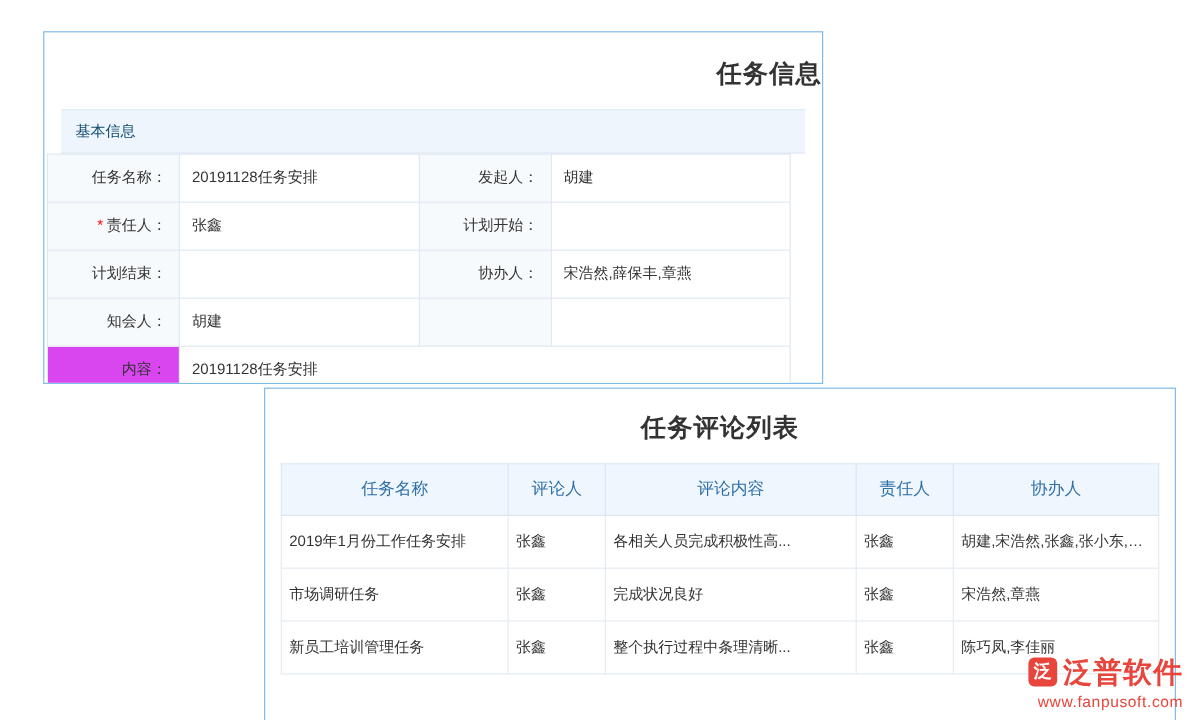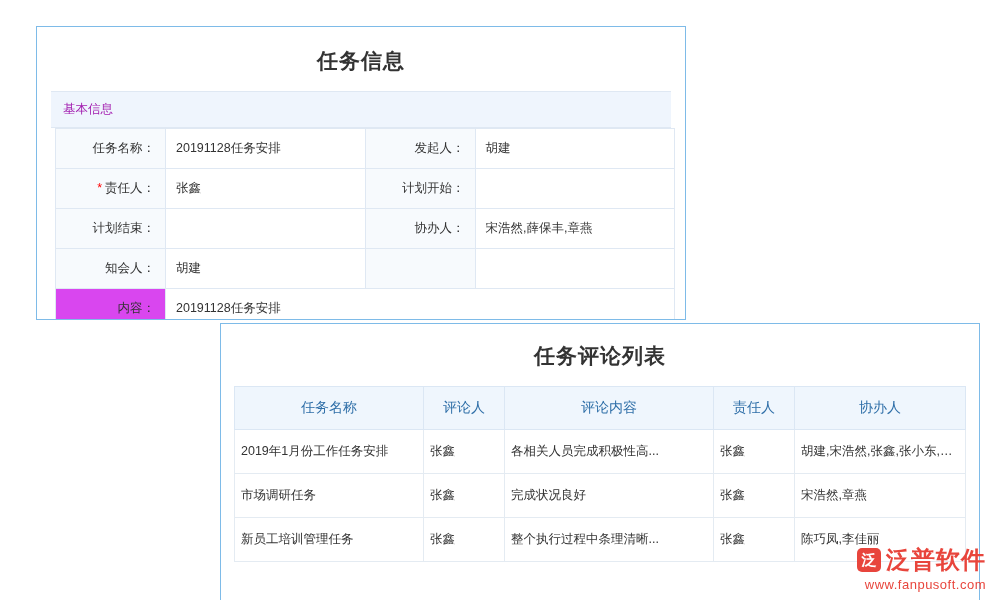--- a/index.html
+++ b/index.html
@@ -21,40 +21,40 @@
     left: 36px;
     top: 26px;
     width: 650px;
     height: 294px;
     background: #ffffff;
     border: 1px solid #7ebbe8;
     box-sizing: border-box;
     overflow: hidden;
   }
   #task-info-title {
-    text-align: center;
+    text-align: right;
     font-size: 21px;
     font-weight: bold;
     color: #333333;
     padding: 20px 0 16px 0;
     letter-spacing: 1px;
   }
   .section-header {
     background: #eff5fd;
     border: 1px solid #dfe8f3;
     border-left: none;
     border-right: none;
     margin: 0 14px;
     padding: 9px 12px;
     font-size: 12.5px;
-    color: #a21caf;
+    color: #0c4a6e;
     box-sizing: border-box;
   }
   #info-table {
-    margin: 0 18px;
+    margin: 0 2px;
     border-collapse: collapse;
     width: calc(100% - 28px);
     table-layout: fixed;
   }
   #info-table td {
     border: 1px solid #dfe8f3;
     height: 40px;
     font-size: 12.5px;
     color: #333333;
     padding: 0 10px;

